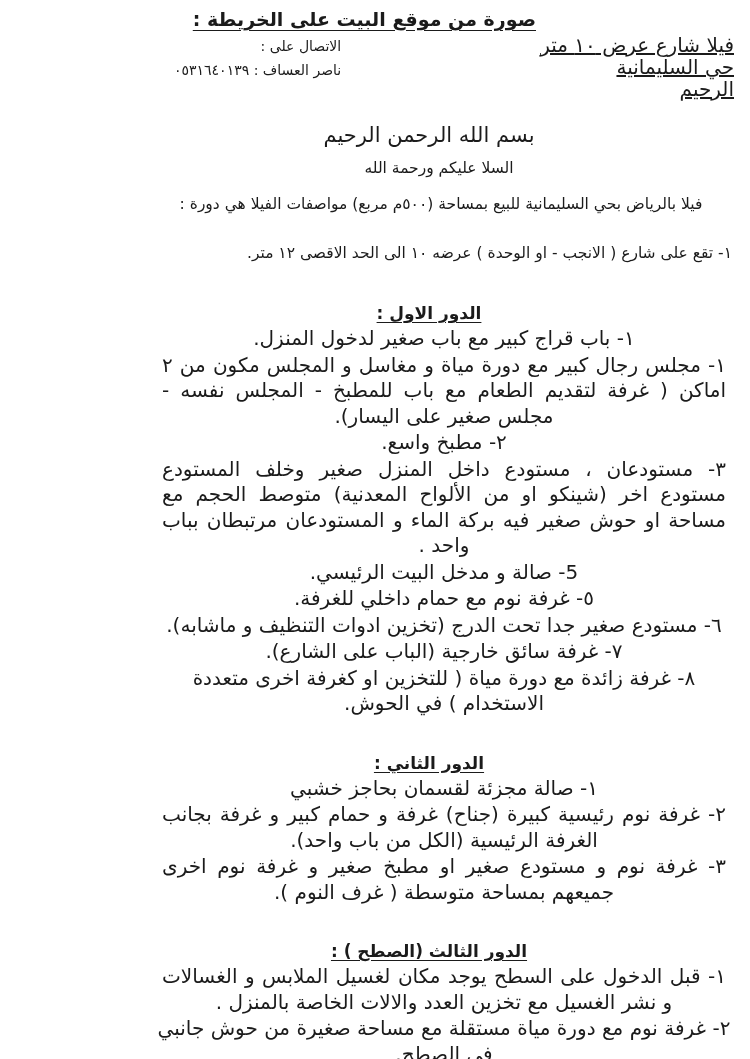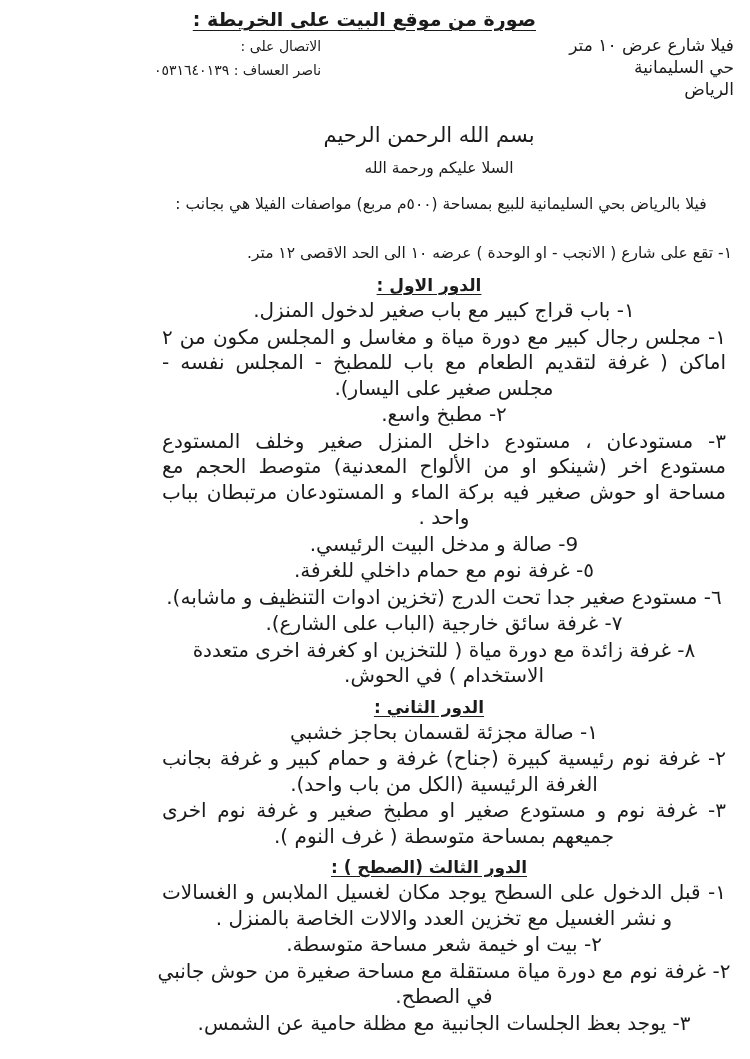--- a/index.html
+++ b/index.html
@@ -43,29 +43,30 @@
     text-underline-offset: 4px;
     white-space: nowrap;
     letter-spacing: 0px;
   }
 
   .address-block {
     position: absolute;
     top: 30px;
     right: 2px;
     text-align: right;
-    font-size: 17px;
+    font-size: 20px;
     line-height: 22px;
     white-space: nowrap;
+    text-decoration: underline;
   }
 
   .contact-block {
     position: absolute;
     top: 30px;
-    left: 2px;
+    left: 22px;
     text-align: right;
     font-size: 14px;
     line-height: 24px;
     white-space: nowrap;
   }
   .contact-block .contact-label { display: block; padding-left: 38px; }
   .contact-block .contact-name { display: block; }
 
   
   .basmala {
@@ -93,21 +94,21 @@
   .spacer-md { height: 22px; }
 
   .lead-item {
     text-align: right;
     font-size: 15.5px;
     line-height: 28px;
     padding-right: 4px;
   }
 
   .section {
-    margin-top: 8px;
+    margin-top: 36px;
   }
 
   .section-title {
     text-align: center;
     font-size: 17px;
     font-weight: bold;
     text-decoration: underline;
     text-underline-offset: 3px;
     margin-bottom: 3px;
     padding-right: 30px;
@@ -131,60 +132,59 @@
 <body>
 
 <div class="page">
 
   <div class="header-band">
     <div class="map-caption">صورة من موقع البيت على الخريطة :</div>
 
     <div class="address-block">
       <div>فيلا شارع عرض ١٠ متر</div>
       <div>حي السليمانية</div>
-      <div>الرياض</div>
+      <div>الرحيم</div>
     </div>
 
     <div class="contact-block">
       <span class="contact-label">الاتصال على :</span>
       <span class="contact-name">ناصر العساف : ٠٥٣١٦٤٠١٣٩</span>
     </div>
   </div>
 
   <div class="basmala">بسم الله الرحمن الرحيم</div>
 
   <div class="greeting">السلا عليكم ورحمة الله</div>
 
-  <div class="intro-line">فيلا بالرياض بحي السليمانية للبيع بمساحة (٥٠٠م مربع) مواصفات الفيلا هي بجانب :</div>
+  <div class="intro-line">فيلا بالرياض بحي السليمانية للبيع بمساحة (٥٠٠م مربع) مواصفات الفيلا هي دورة :</div>
 
   <div class="spacer-md"></div>
 
   <div class="lead-item">١- تقع على شارع ( الانجب - او الوحدة ) عرضه ١٠ الى الحد الاقصى ١٢ متر.</div>
 
   <div id="sections-root">
       <div class="section">
         <div class="section-title">الدور الاول :</div>
         <div class="item">١- باب قراج كبير مع باب صغير لدخول المنزل.</div>
         <div class="item wide">١- مجلس رجال كبير مع دورة مياة و مغاسل و المجلس مكون من ٢ اماكن ( غرفة لتقديم الطعام مع باب للمطبخ - المجلس نفسه - مجلس صغير على اليسار).</div>
         <div class="item">٢- مطبخ واسع.</div>
         <div class="item wide">٣- مستودعان ، مستودع داخل المنزل صغير وخلف المستودع مستودع اخر (شينكو او من الألواح المعدنية) متوصط الحجم مع مساحة او حوش صغير فيه بركة الماء و المستودعان مرتبطان بباب واحد .</div>
-        <div class="item">9- صالة و مدخل البيت الرئيسي.</div>
+        <div class="item">5- صالة و مدخل البيت الرئيسي.</div>
         <div class="item">٥- غرفة نوم مع حمام داخلي للغرفة.</div>
         <div class="item">٦- مستودع صغير جدا تحت الدرج (تخزين ادوات التنظيف و ماشابه).</div>
         <div class="item">٧- غرفة سائق خارجية (الباب على الشارع).</div>
         <div class="item">٨- غرفة زائدة مع دورة مياة ( للتخزين او كغرفة اخرى متعددة الاستخدام ) في الحوش.</div>
       </div>
       <div class="section">
         <div class="section-title">الدور الثاني :</div>
         <div class="item">١- صالة مجزئة لقسمان بحاجز خشبي</div>
         <div class="item wide">٢- غرفة نوم رئيسية كبيرة (جناح) غرفة و حمام كبير و غرفة بجانب الغرفة الرئيسية (الكل من باب واحد).</div>
         <div class="item wide">٣- غرفة نوم و مستودع صغير او مطبخ صغير و غرفة نوم اخرى جميعهم بمساحة متوسطة ( غرف النوم ).</div>
       </div>
       <div class="section">
         <div class="section-title">الدور الثالث (الصطح ) :</div>
         <div class="item wide">١- قبل الدخول على السطح يوجد مكان لغسيل الملابس و الغسالات و نشر الغسيل مع تخزين العدد والالات الخاصة بالمنزل .</div>
-        <div class="item">٢- بيت او خيمة شعر مساحة متوسطة.</div>
         <div class="item">٢- غرفة نوم مع دورة مياة مستقلة مع مساحة صغيرة من حوش جانبي في الصطح.</div>
         <div class="item">٣- يوجد بعظ الجلسات الجانبية مع مظلة حامية عن الشمس.</div>
       </div>
     </div>
 
 </div>
 
 </body></html>

